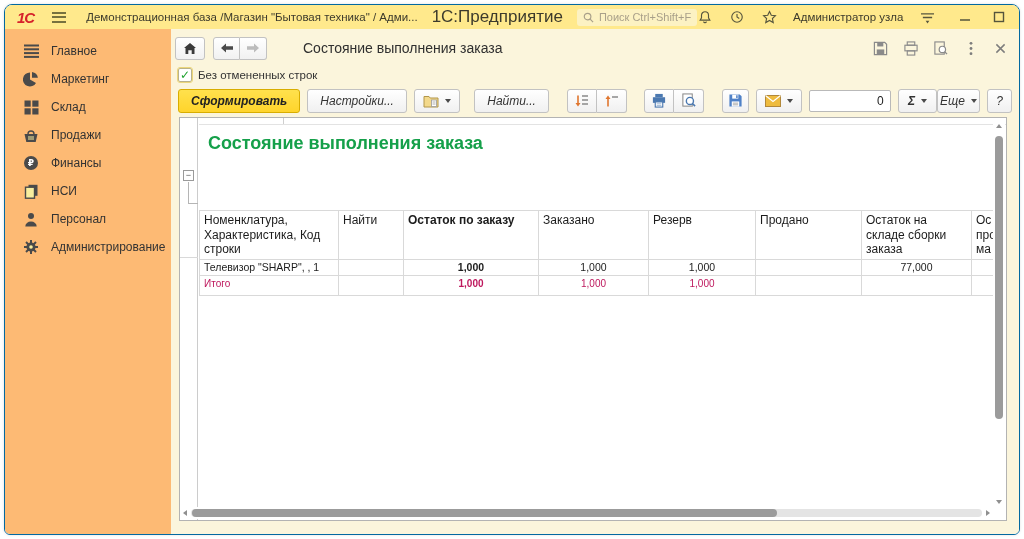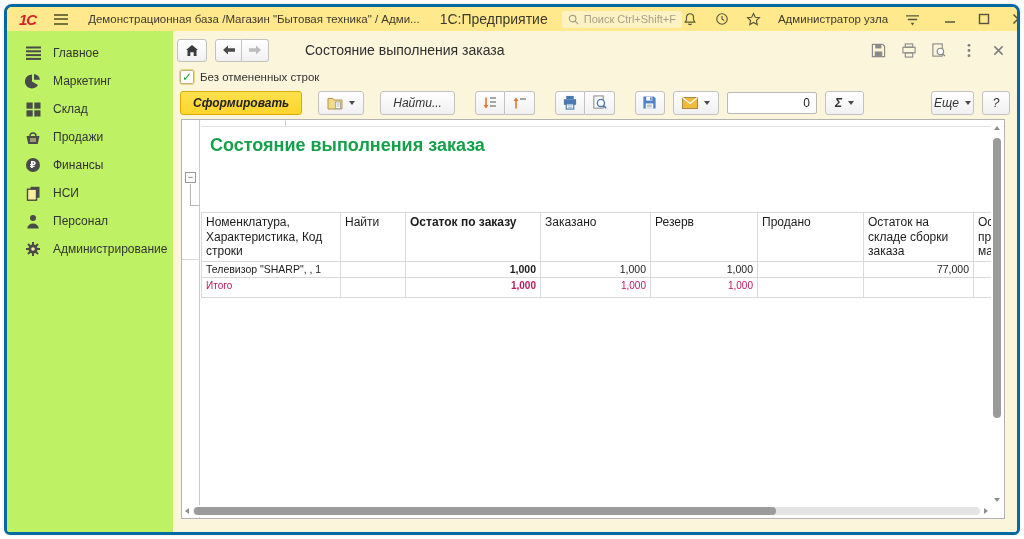--- a/index.html
+++ b/index.html
@@ -1,40 +1,40 @@
 <!DOCTYPE html>
 <html><head>
 <meta charset="utf-8">
 <style>
   * { margin:0; padding:0; box-sizing:border-box; }
   html,body { width:1024px; height:539px; background:#fff; font-family:"Liberation Sans","DejaVu Sans",sans-serif; }
   .screen { position:relative; width:1024px; height:539px; background:#fff; overflow:hidden; }
   .window { position:absolute; left:4px; top:4px; width:1016px; height:531px;
-            border:3px solid #0369a1; border-radius:8px 8px 6px 6px; overflow:hidden;
+            border:1px solid #0369a1; border-radius:8px 8px 6px 6px; overflow:hidden;
             display:flex; flex-direction:column; box-shadow:0 0 3px rgba(0,0,0,.12); }
 
   
   .topbar { height:24px; background:#FFE98C; display:flex; align-items:center; flex:0 0 24px; padding:0 10px 0 12px; }
   .logo { font-weight:800; font-style:italic; font-size:15px; color:#D6222B; letter-spacing:-1px; margin-right:18px; }
   .hamburger { display:flex; flex-direction:column; gap:2.5px; margin-right:20px; cursor:pointer; }
   .hamburger i { display:block; width:14px; height:2px; background:#77713f; }
   .tb-title { font-size:11.5px; color:#3c3a2c; white-space:nowrap; }
-  .tb-app { font-size:14px; color:#3c3a2c; margin-left:20px; white-space:nowrap; }
+  .tb-app { font-size:17px; color:#3c3a2c; margin-left:14px; white-space:nowrap; }
   .tb-search { margin-left:14px; width:164px; height:17px; background:#FCF2C3; border-radius:3px;
                display:flex; align-items:center; padding:0 6px; }
   .tb-search svg { flex:0 0 auto; margin-right:5px; }
   .tb-search span { font-size:11px; color:#a9a08a; white-space:nowrap; overflow:hidden; }
   .tb-right { margin-left:auto; display:flex; align-items:center; gap:16px; }
   .tb-ic { width:16px; height:16px; display:flex; align-items:center; justify-content:center; cursor:pointer; }
   .tb-user { font-size:11.5px; color:#3c3a2c; white-space:nowrap; }
   .winctl { display:flex; align-items:center; gap:18px; margin-left:6px; }
 
   
   .body { flex:1; display:flex; min-height:0; }
-  .sidebar { flex:0 0 166px; background:#bef264; padding-top:8px; }
+  .sidebar { flex:0 0 166px; background:#fdba74; padding-top:8px; }
   .sb-item { height:28px; display:flex; align-items:center; padding-left:18px; cursor:pointer; }
   .sb-item .ic { width:16px; height:16px; margin-right:12px; display:flex; align-items:center; justify-content:center; }
   .sb-item span.lbl { font-size:12px; color:#333; white-space:nowrap; }
 
   .main { flex:1; position:relative; background:#FBF5DC; }
 
   
   .rw-header { position:absolute; left:4px; top:5px; right:6px; height:28px; display:flex; align-items:center; }
   .nav-btn { height:23px; background:linear-gradient(#ffffff,#f1f1f1); border:1px solid #c2c2c2; border-radius:3px;
              display:flex; align-items:center; justify-content:center; cursor:pointer; }
@@ -90,21 +90,21 @@
   .rfilter .fv { margin-left:22px; }
 
   table.rt { position:absolute; left:0; top:92px; border-collapse:collapse; table-layout:fixed; width:800px; }
   .rt th, .rt td { border:1px solid #d9d9d9; font-weight:400; text-align:left; vertical-align:top;
                    padding:2px 4px; overflow:hidden; }
   .rt th { font-size:12px; color:#1c1c1c; height:48px; line-height:1.22; }
   .rt th.b { font-weight:700; }
   .rt th.pre { white-space:pre-line; }
   .rt tr.r-item td { font-size:10.5px; color:#1c1c1c; height:16px; padding-top:1px; padding-bottom:1px; }
   .rt tr.r-total td { font-size:10px; color:#be185d; height:20px; }
-  .rt td.num { text-align:right; }
+  .rt td.num { text-align:center; }
   .rt td.b { font-weight:700; }
 
   
   .vscroll { position:absolute; right:1px; top:1px; bottom:13px; width:12px; background:#fff; }
   .vthumb { position:absolute; left:2px; top:17px; width:8px; height:73%; background:#9b9b9b; border-radius:4px; cursor:pointer; }
   .arr { width:0; height:0; position:absolute; }
   .arr.up    { left:3px; top:5px;   border-left:3.5px solid transparent; border-right:3.5px solid transparent; border-bottom:4px solid #8f8f8f; }
   .arr.down  { left:3px; bottom:3px; border-left:3.5px solid transparent; border-right:3.5px solid transparent; border-top:4px solid #8f8f8f; }
   .hscroll { position:absolute; left:1px; right:14px; bottom:1px; height:12px; background:#fff; }
   .htrack { position:absolute; left:10px; right:10px; top:2px; height:8px; background:#e4e4e4; border-radius:4px; }
@@ -329,20 +329,21 @@
       </div>
 
       <div class="filter-row">
         <span class="cbx"></span>
         <span class="lbl">Без отмененных строк</span>
       </div>
 
       <div class="toolbar">
         <button class="tbtn primary">Сформировать</button>
         <span class="sp8"></span>
+        <button class="tbtn">Настройки...</button>
         <span class="sp8"></span>
         <button class="tbtn" style="padding:0 8px;">
           <svg width="16" height="14" viewBox="0 0 16 14">
                 <path d="M1 2.5 h5 l1.2 1.5 H15 v9 H1 Z" fill="#f3d98b" stroke="#b2964a" stroke-width="1"></path>
                 <rect x="8.5" y="6" width="5" height="6.5" fill="#fff" stroke="#9a9a9a" stroke-width="0.8"></rect>
                 <line x1="9.5" y1="8" x2="12.5" y2="8" stroke="#9a9a9a" stroke-width="0.8"></line>
                 <line x1="9.5" y1="10" x2="12.5" y2="10" stroke="#9a9a9a" stroke-width="0.8"></line>
               </svg>
           <span class="caret"></span>
         </button>

